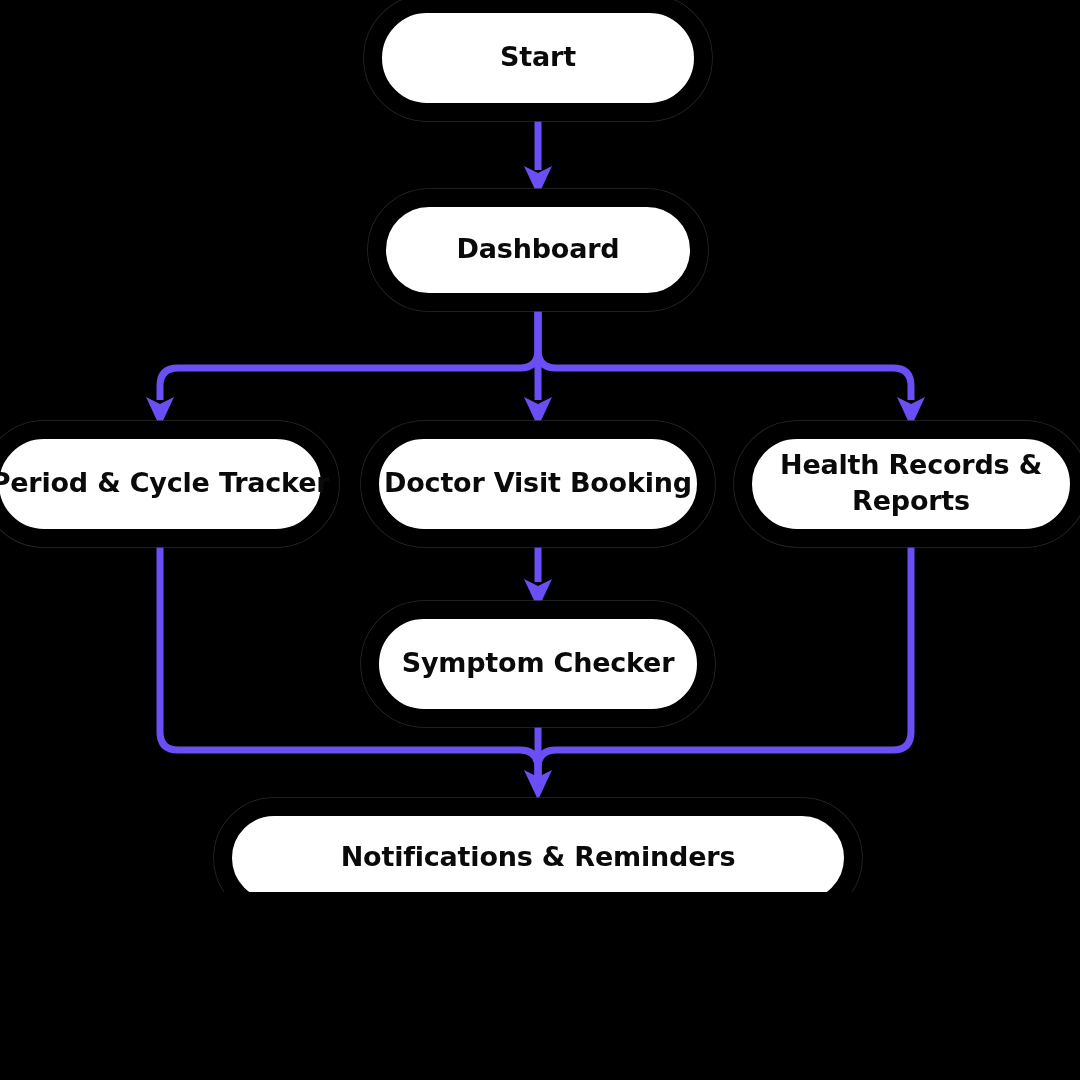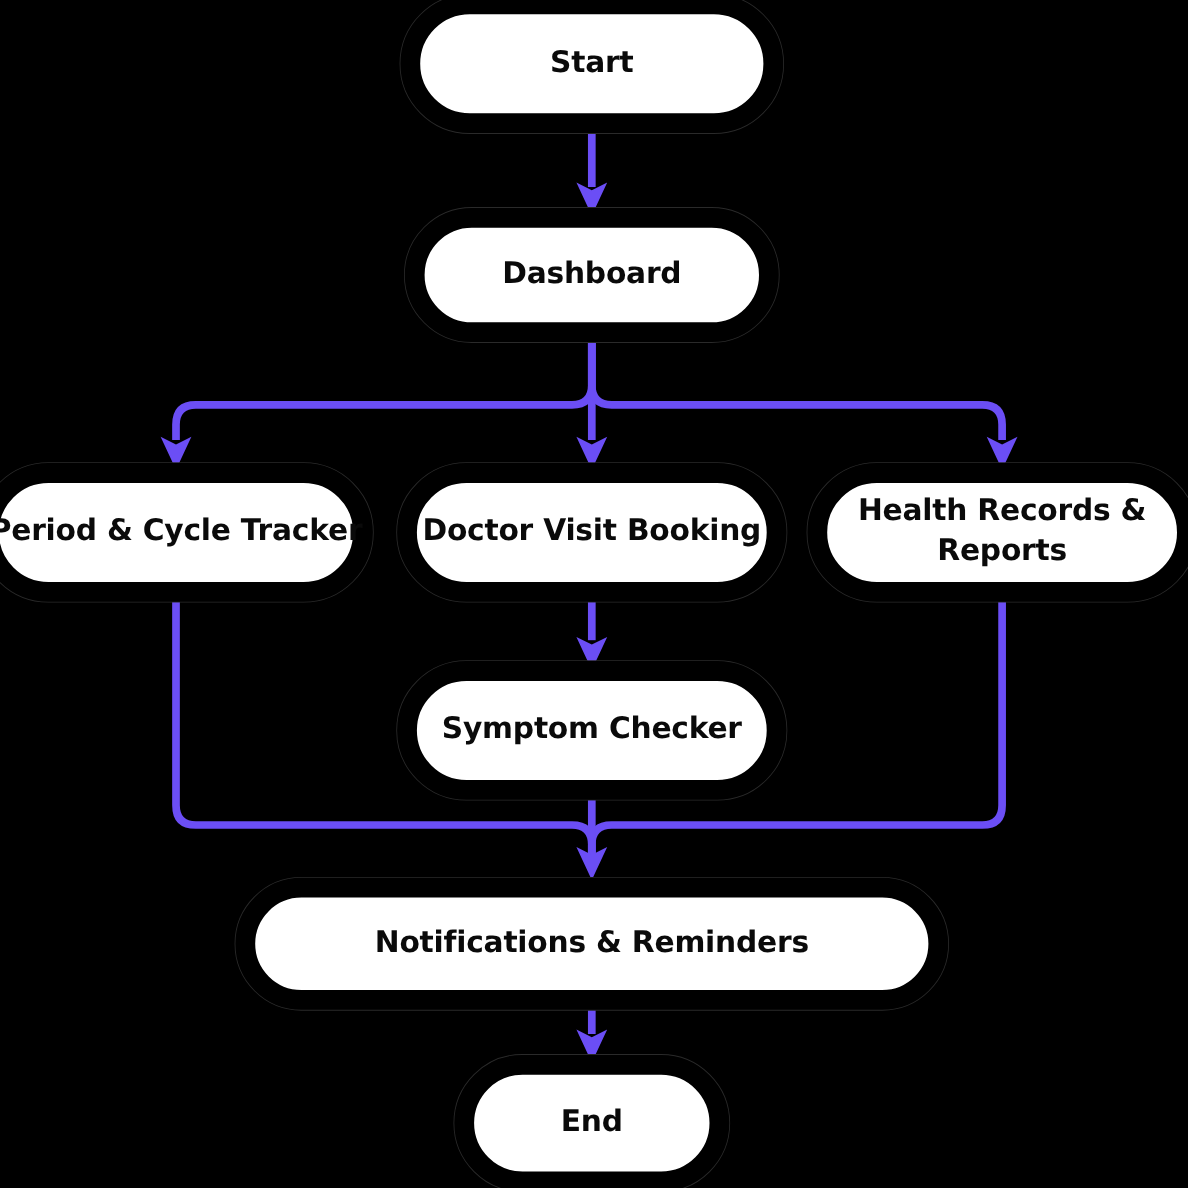--- a/index.html
+++ b/index.html
@@ -3,21 +3,21 @@
 <meta charset="utf-8">
 <style>
   html, body {
     margin: 0;
     padding: 0;
     background: #000000;
   }
   #canvas {
     position: relative;
     width: 1080px;
-    height: 1080px;
+    height: 892px;
     background: #000000;
     overflow: hidden;
     font-family: "DejaVu Sans", sans-serif;
   }
   #flow-svg {
     position: absolute;
     top: 0;
     left: 0;
     width: 1080px;
     height: 1080px;

